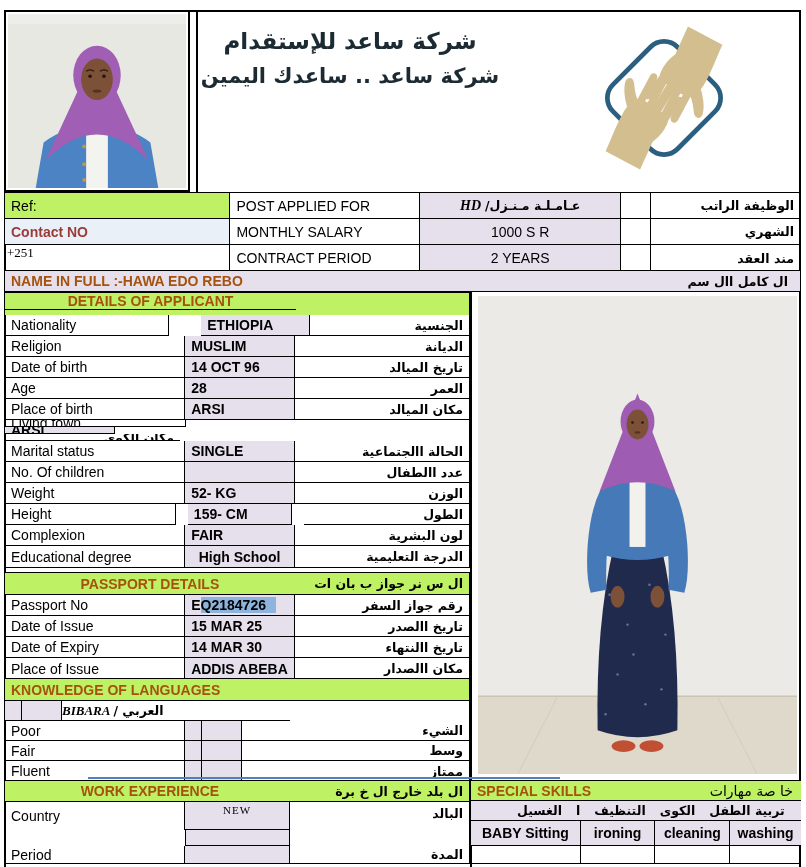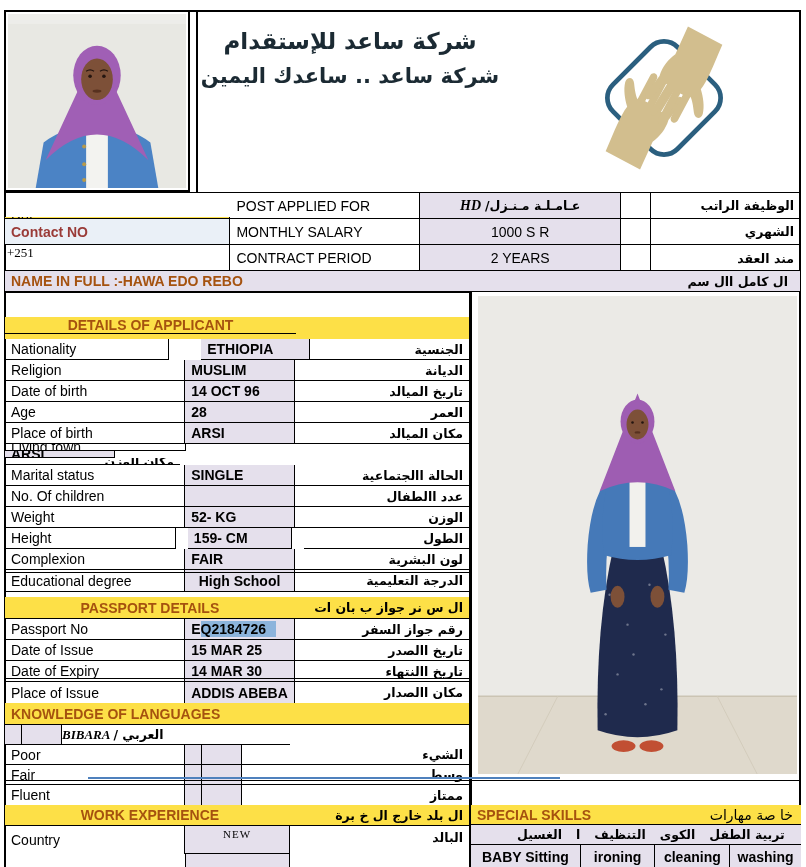--- a/index.html
+++ b/index.html
@@ -19,21 +19,21 @@
   #title-block .t1{font-size:23px;font-weight:bold;}
   #title-block .t2{font-size:21px;font-weight:bold;margin-top:10px;}
   
   .tbl{position:absolute;box-sizing:border-box;border:1.5px solid #000;}
   .trow{display:flex;box-sizing:border-box;}
   .cell{box-sizing:border-box;border-right:1.5px solid #000;border-bottom:1.5px solid #000;
         display:flex;align-items:center;overflow:hidden;white-space:nowrap;}
   .cell.last{border-right:none;}
   .trow.lastrow .cell{border-bottom:none;}
   .lav{background:#E5E0EC;}
-  .lblue{background:#fde047;margin-top:24px;}
+  .lblue{background:#bef264;}
   .sect{color:#A5520F;font-weight:bold;font-size:14px;}
   .bold{font-weight:bold;}
   .padl{padding-left:6px;}
   .padr{justify-content:flex-end;padding-right:6px;}
   .center{justify-content:center;}
   .arlbl{font-family:"DejaVu Sans",sans-serif;font-weight:bold;font-size:12.5px;}
   .enlbl{font-size:14px;}
   .val{font-size:14px;font-weight:bold;}
   .hl{background:#8CB4DC;padding-right:10px;}
   .serif{font-family:"Liberation Serif",serif;}
@@ -142,21 +142,21 @@
       <div class="cell last padr arlbl" style="width:175px;">العمر</div>
     </div>
     <div class="trow" style="height:21px;">
       <div class="cell padl enlbl" style="width:181px;">Place of birth</div>
       <div class="cell lav padl val" style="width:110px;">ARSI</div>
       <div class="cell last padr arlbl" style="width:175px;">مكان الميالد</div>
     </div>
     <div class="trow" style="height:21px;flex-direction:column;">
       <div class="cell padl enlbl" style="width:181px;">Living town</div>
       <div class="cell lav padl val" style="width:110px;">ARSI</div>
-      <div class="cell last padr arlbl" style="width:175px;">مكان الوزن</div>
+      <div class="cell last padr arlbl" style="width:175px;">مكان الكوى</div>
     </div>
     <div class="trow" style="height:21px;">
       <div class="cell padl enlbl" style="width:181px;">Marital status</div>
       <div class="cell lav padl val" style="width:110px;">SINGLE</div>
       <div class="cell last padr arlbl" style="width:175px;">الحالة االجتماعية</div>
     </div>
     <div class="trow" style="height:21px;">
       <div class="cell padl enlbl" style="width:181px;">No. Of children</div>
       <div class="cell lav padl val" style="width:110px;"></div>
       <div class="cell last padr arlbl" style="width:175px;">عدد االطفال</div>

